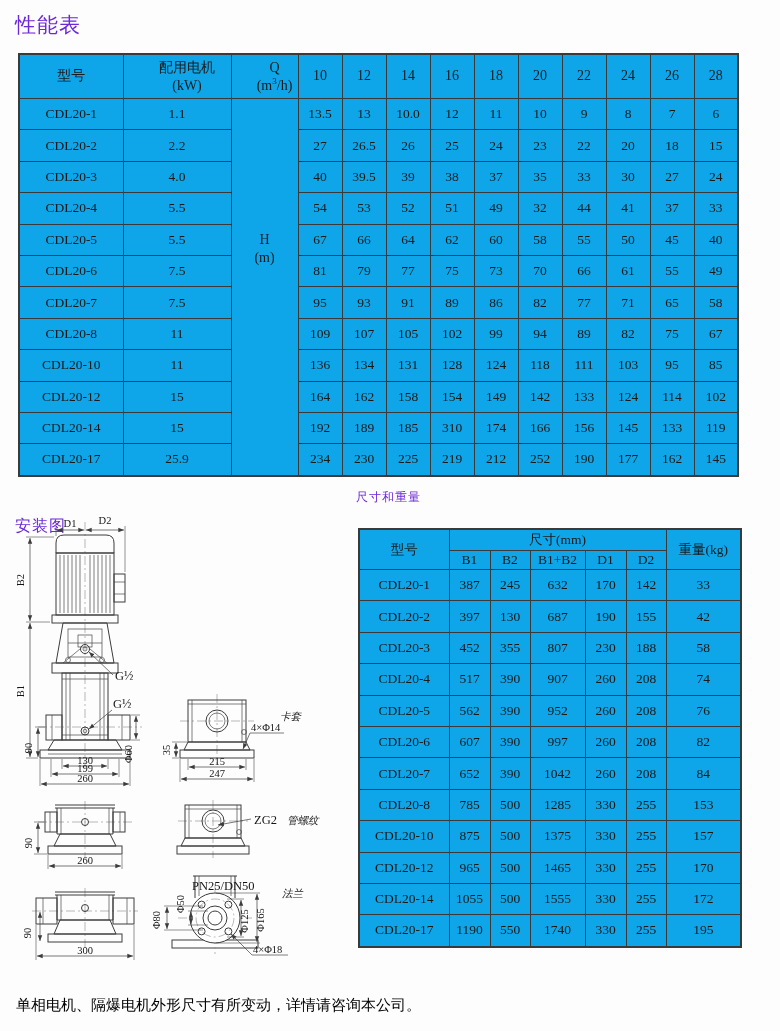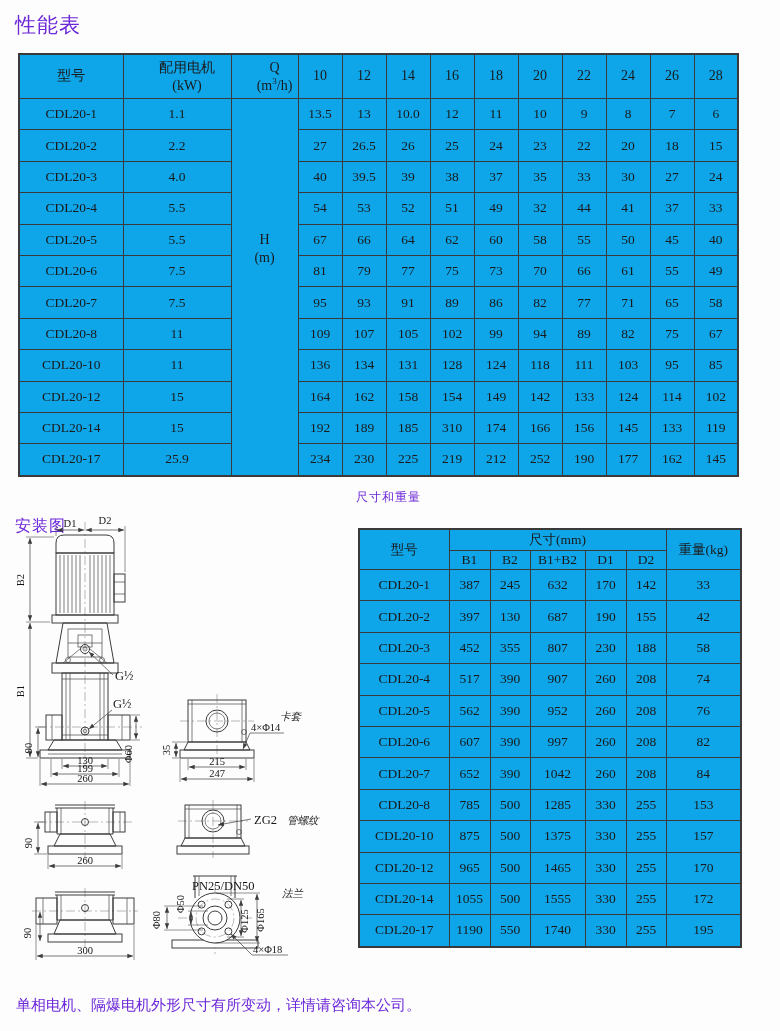--- a/index.html
+++ b/index.html
@@ -39,21 +39,21 @@
   .lt  { fill:none; stroke:#3c3c3c; stroke-width:0.65; }
   .cl  { fill:none; stroke:#8a8a8a; stroke-width:0.6; stroke-dasharray:9 3 2 3; }
   .dim { fill:none; stroke:#3c3c3c; stroke-width:0.7; }
   .ext { fill:none; stroke:#3c3c3c; stroke-width:0.55; }
   .wfill { fill:#fff; stroke:#3c3c3c; stroke-width:1; }
   text.dl  { font:10.5px "Liberation Serif","DejaVu Serif",serif; fill:#151515; }
   text.dlb { font:12.5px "Liberation Serif","DejaVu Serif",serif; fill:#151515; }
   text.cn  { font:italic 10.5px "Liberation Serif","DejaVu Serif",serif; fill:#222; }
 
   #note { position:absolute; left:16px; top:981px; font-size:15px;
-          font-family:"Liberation Sans","DejaVu Sans",sans-serif; color:#6d28d9; }
+          font-family:"Liberation Sans","DejaVu Sans",sans-serif; color:#000000; }
 </style>
 </head>
 <body>
 
 <div id="perf-title" class="title">性能表</div>
 
 <table id="perf-table">
   <colgroup>
     <col style="width:104px">
       <col style="width:108px">

